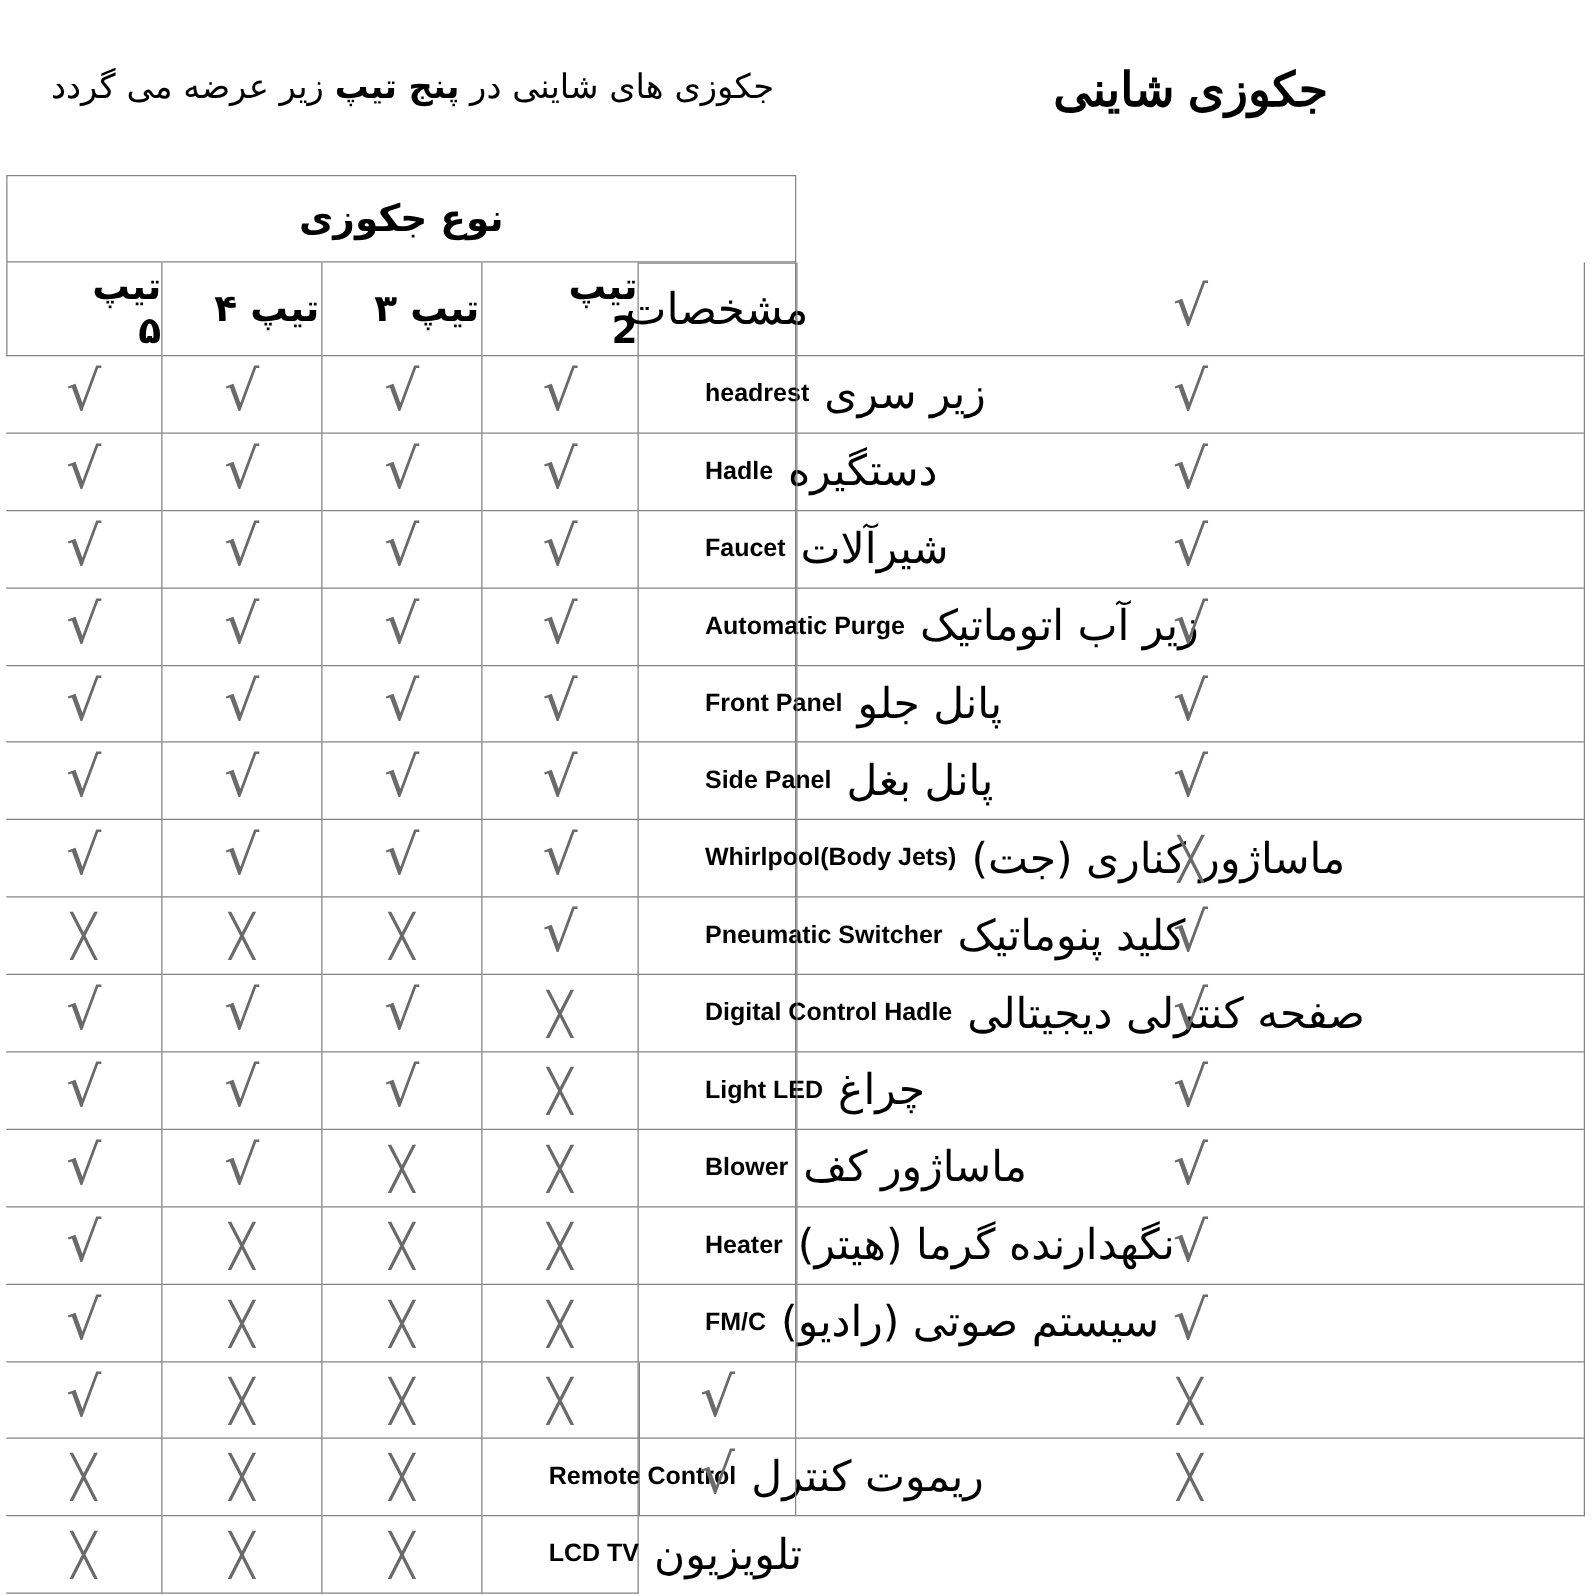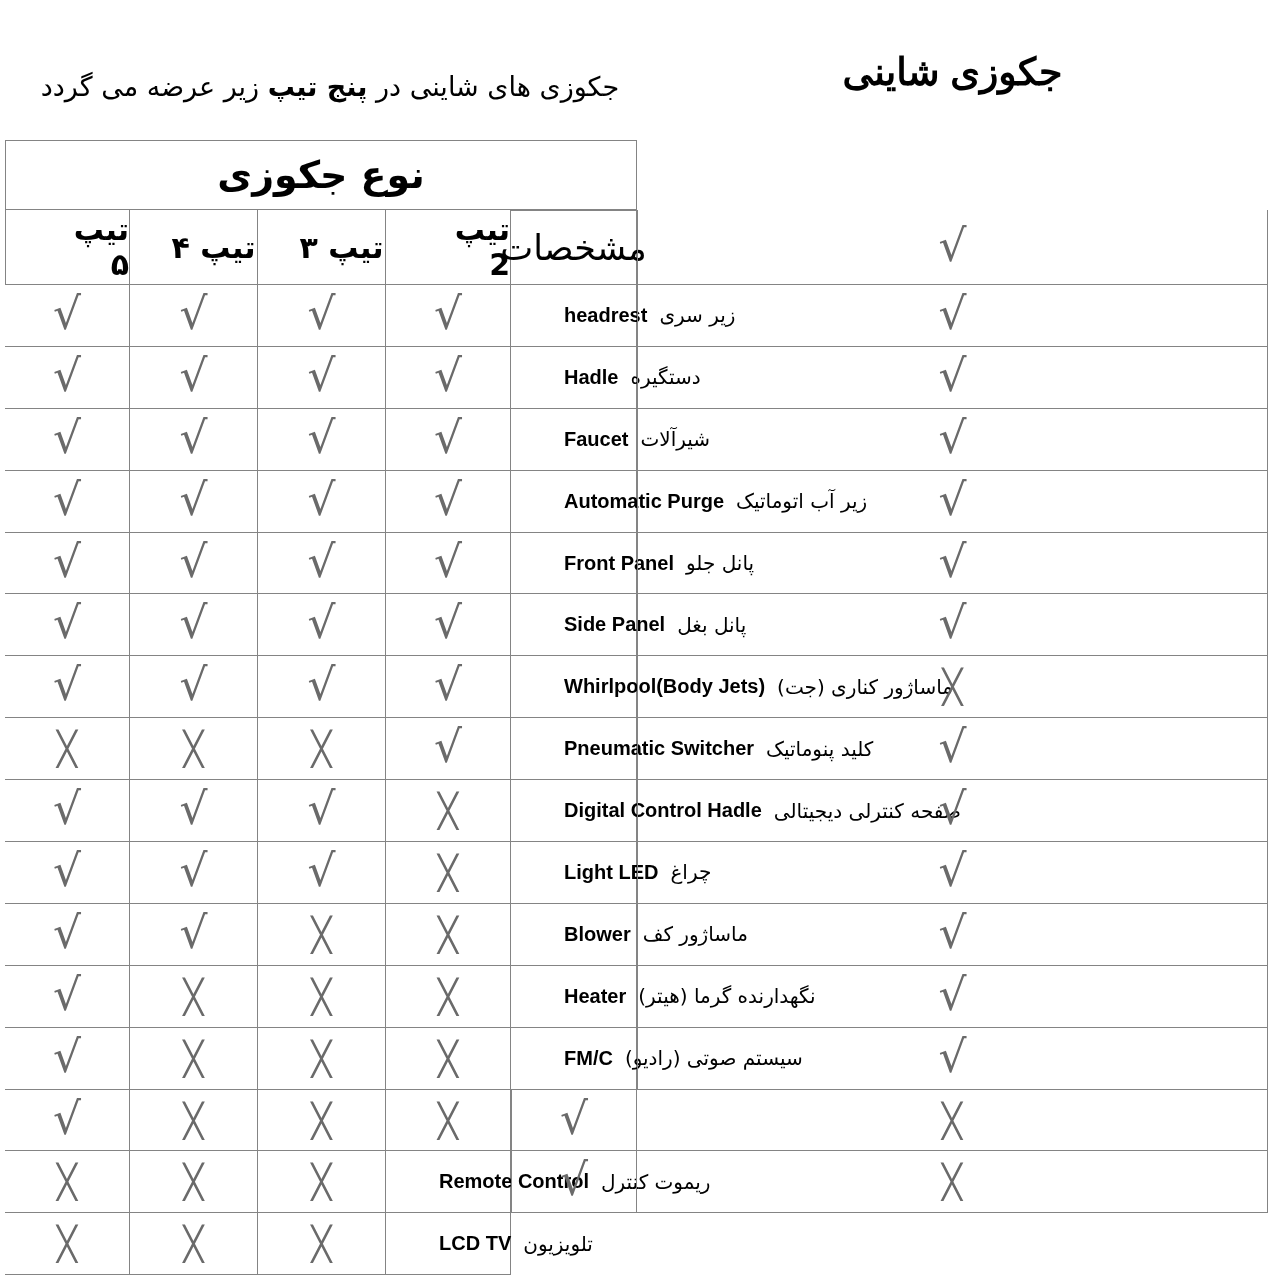--- a/index.html
+++ b/index.html
@@ -12,40 +12,40 @@
     overflow: hidden;
     color: var(--text-color, #000);
   }
   .title {
     position: absolute; left: 637px; top: 50px; width: 631px;
     text-align: center;
     font-size: 38px; font-weight: bold;
     font-family: Liberation Sans, sans-serif;
   }
   .subtitle {
-    position: absolute; left: 15px; top: 71px; width: 630px;
+    position: absolute; left: 15px; top: 54px; width: 630px;
     text-align: center;
     font-size: 27px;
     font-family: "DejaVu Sans", sans-serif;
   }
   .subtitle .b { font-weight: bold; }
 
   .spec-table {
     position: absolute; left: 5px; top: 140px;
     width: 1263px;
     display: grid;
     grid-template-columns: 125px 128px 128px 125px 126px 631px;
     grid-template-rows: 70px 75px repeat(16, 61.9px);
   }
   .cell { min-width: 0; }
   .c-group {
     grid-column: 1 / span 5;
     border: 1px solid var(--border-color, #848484);
     display: flex; align-items: center; justify-content: center;
-    font-size: 38px; font-weight: bold;
+    font-size: 30px; font-weight: bold;
   }
   .c-void { border: none; }
   .c-type {
     border-right: 1px solid var(--border-color, #848484);
     border-bottom: 1px solid var(--border-color, #848484);
     display: flex; align-items: center; justify-content: center;
     font-size: 30px; font-weight: bold; padding-left: 40px;
   }
   .c-spec {
     border-top: 1px solid var(--border-color, #848484);
@@ -70,21 +70,21 @@
     padding: 0 52px 0 53px;
   }
   .c-feat .en {
     font-family: "Liberation Sans", sans-serif;
     font-weight: bold;
     font-size: 20px;
     white-space: nowrap;
   }
   .c-feat .fa {
     font-family: "DejaVu Sans", sans-serif;
-    font-size: 20px;
+    font-size: 34px;
     white-space: nowrap;
     margin-left: 12px;
   }
   .first { border-left: 1px solid var(--border-color, #848484); }
 </style>
 </head>
 <body style="--border-color: #848484; --mark-color: #6a6a6a; --text-color: #000000;">
 
 <div class="title" dir="rtl">جکوزی شاینی</div>
 

